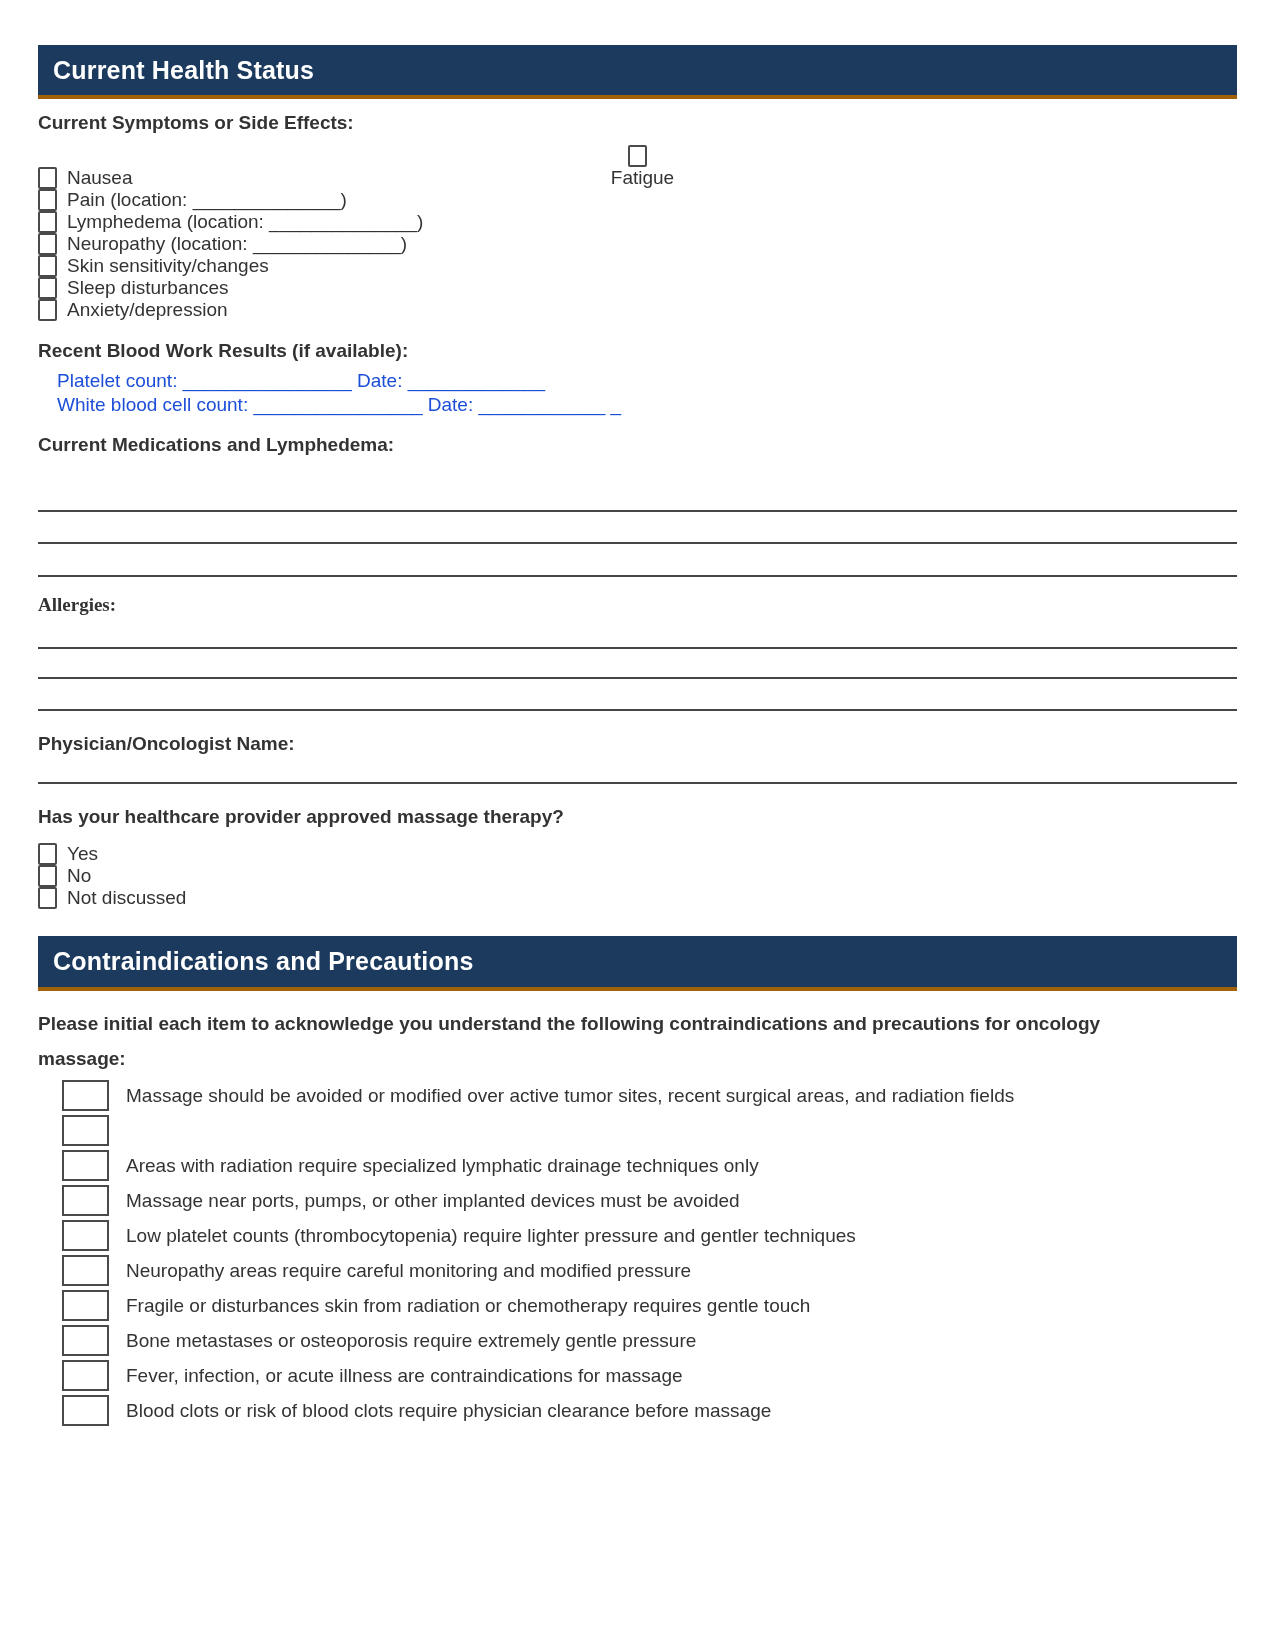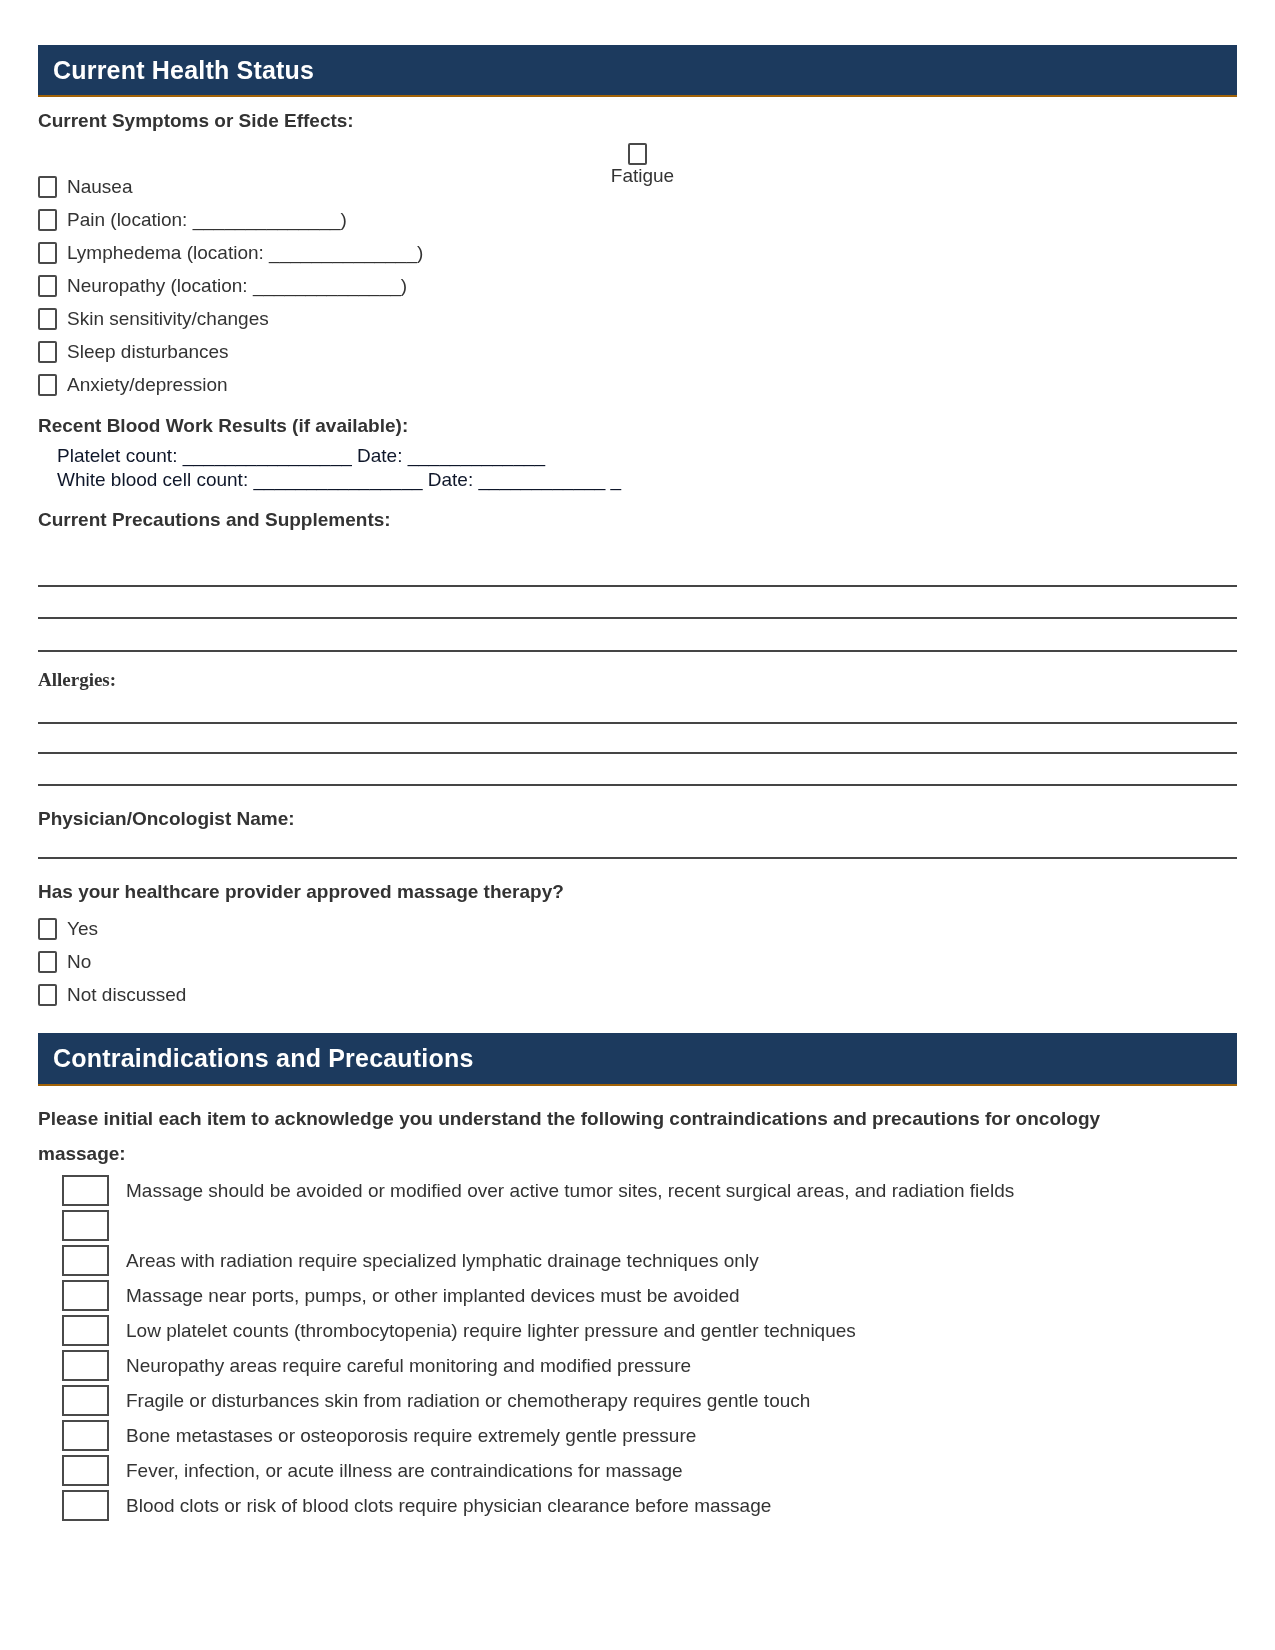--- a/index.html
+++ b/index.html
@@ -1,39 +1,39 @@
 <!DOCTYPE html>
 <html><head>
 <meta charset="utf-8">
 <style>
   html,body{margin:0;padding:0;background:#ffffff;}
   body{width:1275px;height:1650px;font-family:"Liberation Sans","DejaVu Sans",sans-serif;color:#333333;}
   .page{display:flex;flex-direction:column;width:1275px;height:1650px;padding:0 38px;box-sizing:border-box;background:#ffffff;overflow:hidden;}
 
-  .section-header{height:50px;background:#1c3a5e;border-bottom:2px solid #a16207;display:flex;align-items:center;}
+  .section-header{height:50px;background:#1c3a5e;border-bottom:4px solid #a16207;display:flex;align-items:center;}
   .section-header .hdr-text{color:#ffffff;font-size:25px;font-weight:bold;padding-left:15px;letter-spacing:0.2px;}
   .hdr1{margin-top:45px;}
   .hdr2{margin-top:27px;height:51px;}
 
   .bold-heading{font-size:19px;font-weight:bold;line-height:22px;color:#333333;}
   .sym-heading{margin-top:13px;}
   .bw-heading{margin-top:19px;}
   .meds-heading{margin-top:18px;}
   .allergy-heading{margin-top:17px;font-family:Liberation Serif, serif;}
   .avoid-heading{margin-top:21px;}
   .phys-heading{margin-top:22px;}
   .question{margin-top:22px;}
 
-  .cb-row{display:flex;align-items:center;height:22px;margin-top:11px;}
+  .cb-row{display:flex;align-items:center;height:22px;}
   .cb-row.first{margin-top:11px;flex-direction:column;}
   .opt-first{margin-top:15px;}
   .checkbox{width:19px;height:22px;box-sizing:border-box;border:2px solid #4a4a4a;border-radius:2px;background:#ffffff;flex:0 0 auto;}
   .cb-label{margin-left:10px;font-size:19px;line-height:22px;color:#333333;white-space:pre;}
 
-  .bw-line{padding-left:19px;font-size:19px;line-height:22px;color:#0f172a;white-space:pre;}
+  .bw-line{padding-left:19px;font-size:19px;line-height:22px;color:#1d4ed8;white-space:pre;}
   .bw1{margin-top:8px;}
   .bw2{margin-top:2px;}
 
   .write-line{border-bottom:2px solid #454545;width:1199px;}
   .wl-meds1{height:54px;}
   .wl-meds2{height:30px;}
   .wl-meds3{height:31px;}
   .wl-allergy{height:31px;}
   .wl-avoid1{height:28px;}
   .wl-avoid2{height:30px;}
@@ -87,21 +87,21 @@
   </div>
   <div class="cb-row">
     <span class="checkbox"></span>
     <span class="cb-label">Anxiety/depression</span>
   </div>
 
   <div class="bold-heading bw-heading">Recent Blood Work Results (if available):</div>
   <div class="bw-line bw1">Platelet count: ________________ Date: _____________</div>
   <div class="bw-line bw2">White blood cell count: ________________ Date: ____________ _</div>
 
-  <div class="bold-heading meds-heading">Current Precautions and Supplements:</div>
+  <div class="bold-heading meds-heading">Current Medications and Lymphedema:</div>
   <div class="write-line wl-meds1"></div>
   <div class="write-line wl-meds2"></div>
   <div class="write-line wl-meds3"></div>
 
   <div class="bold-heading allergy-heading">Allergies:</div>
   <div class="write-line wl-allergy"></div>
 
   <div class="write-line wl-avoid1"></div>
   <div class="write-line wl-avoid2"></div>
 

